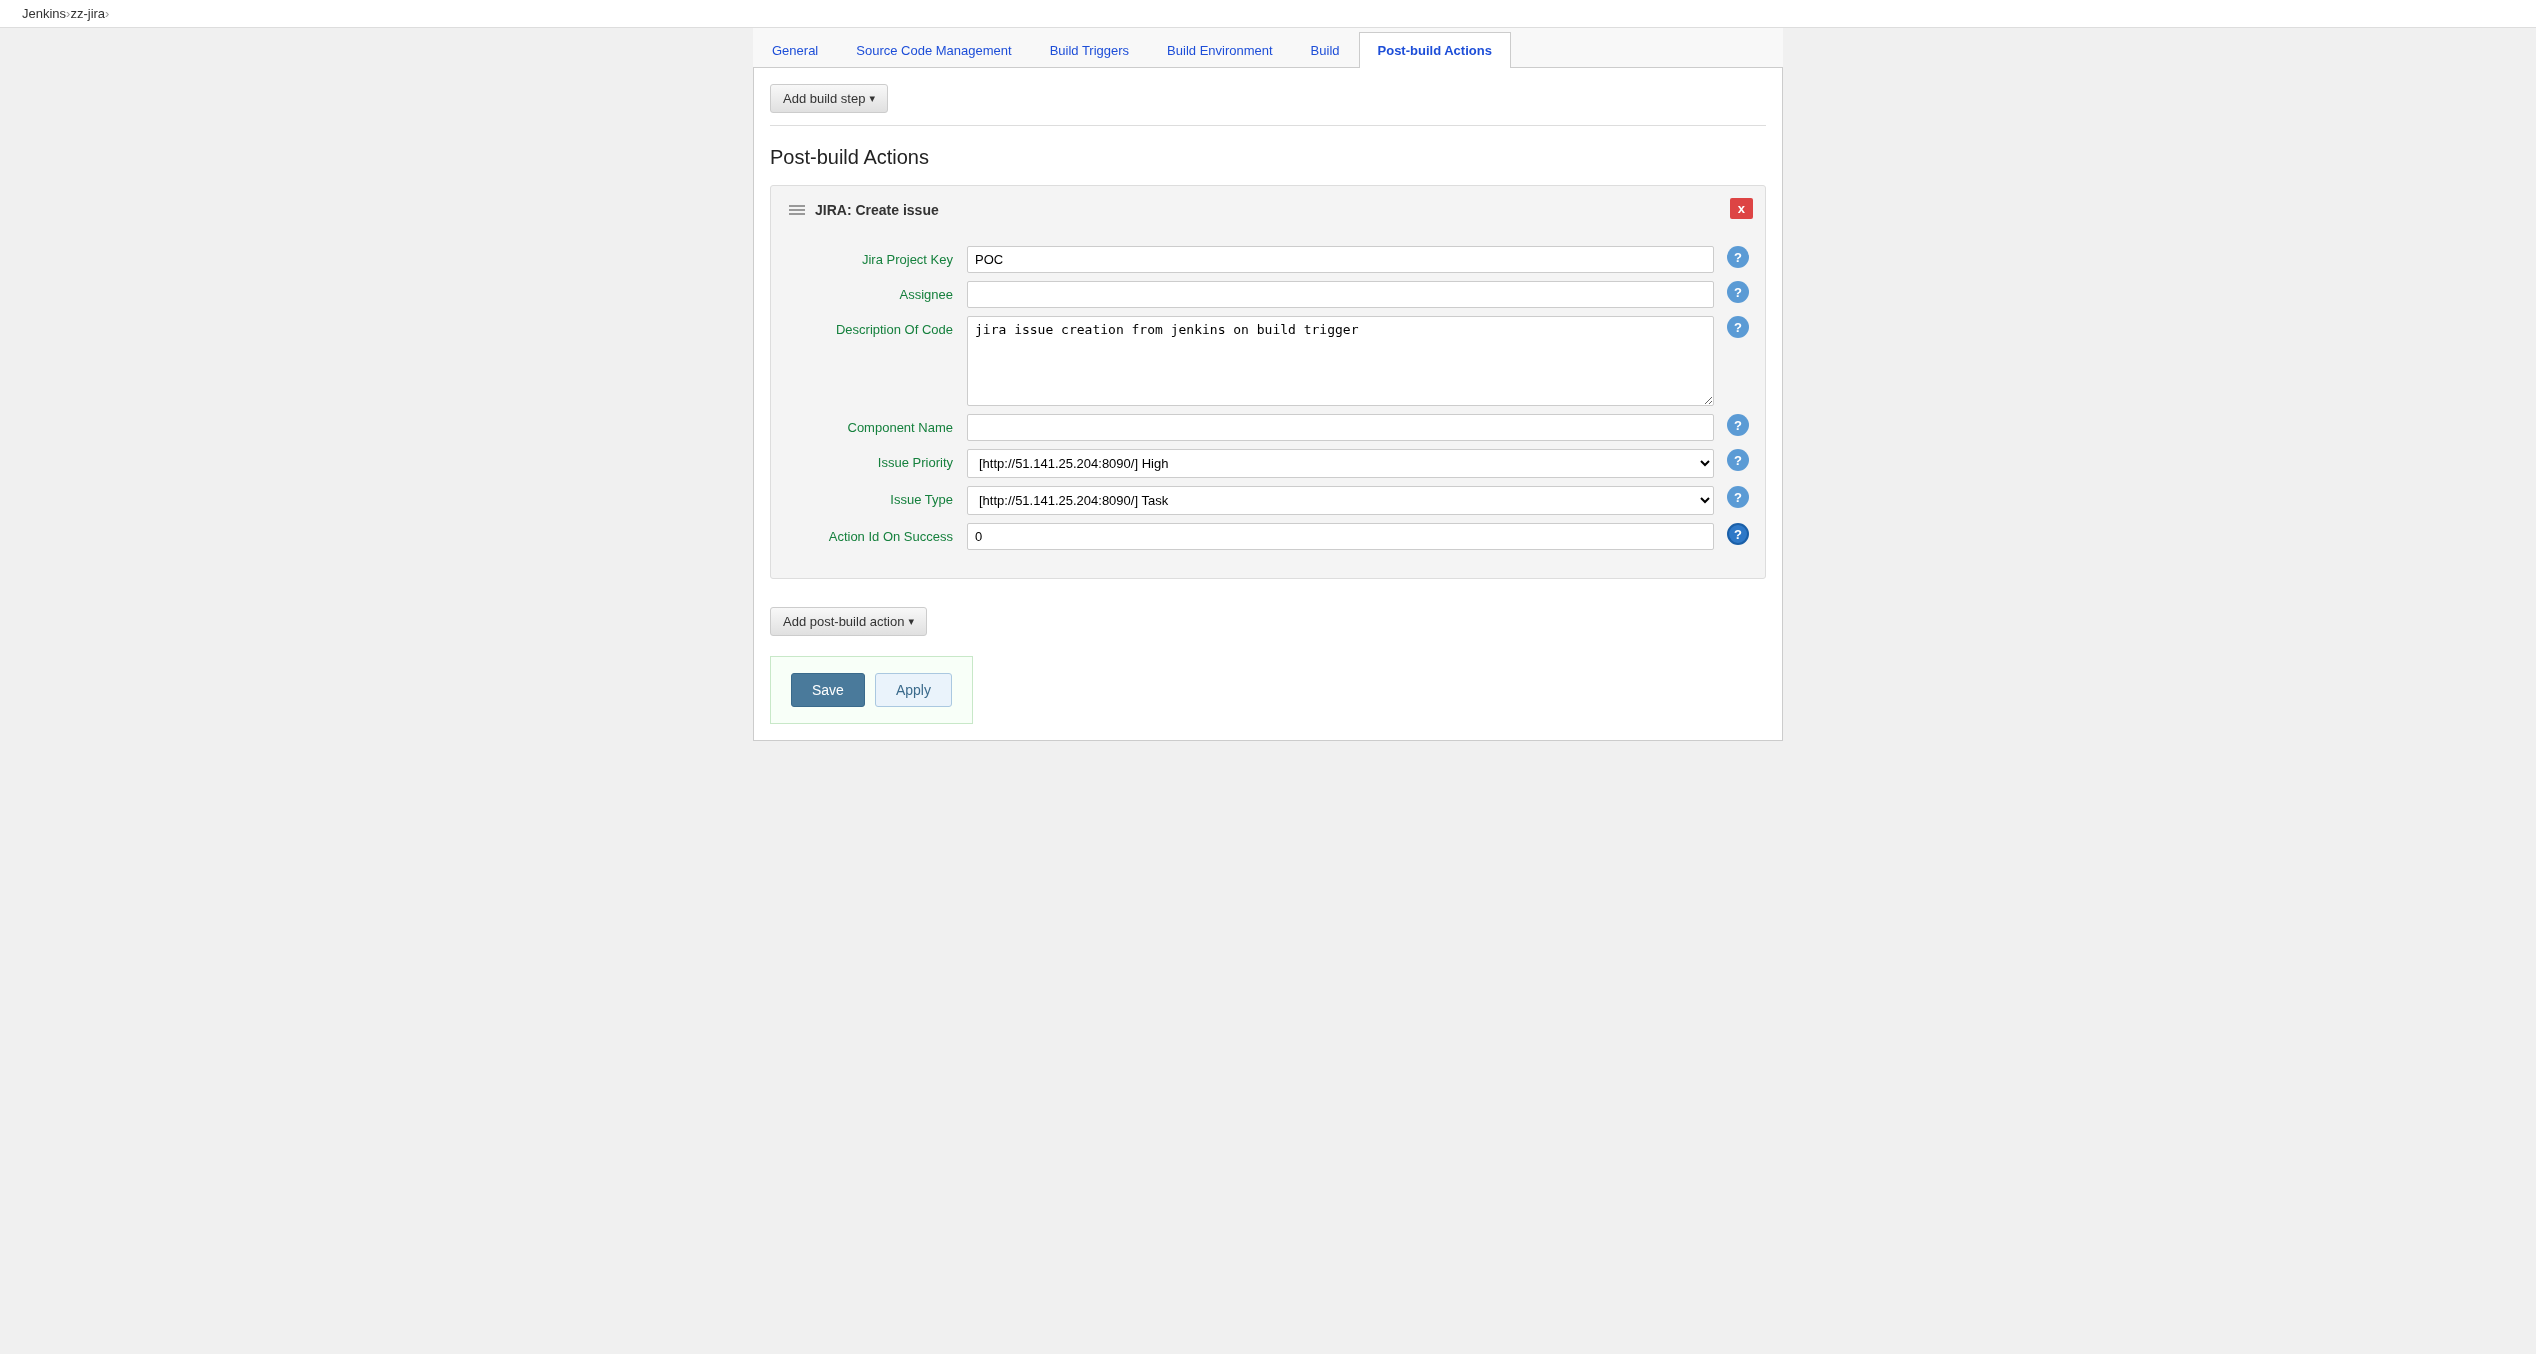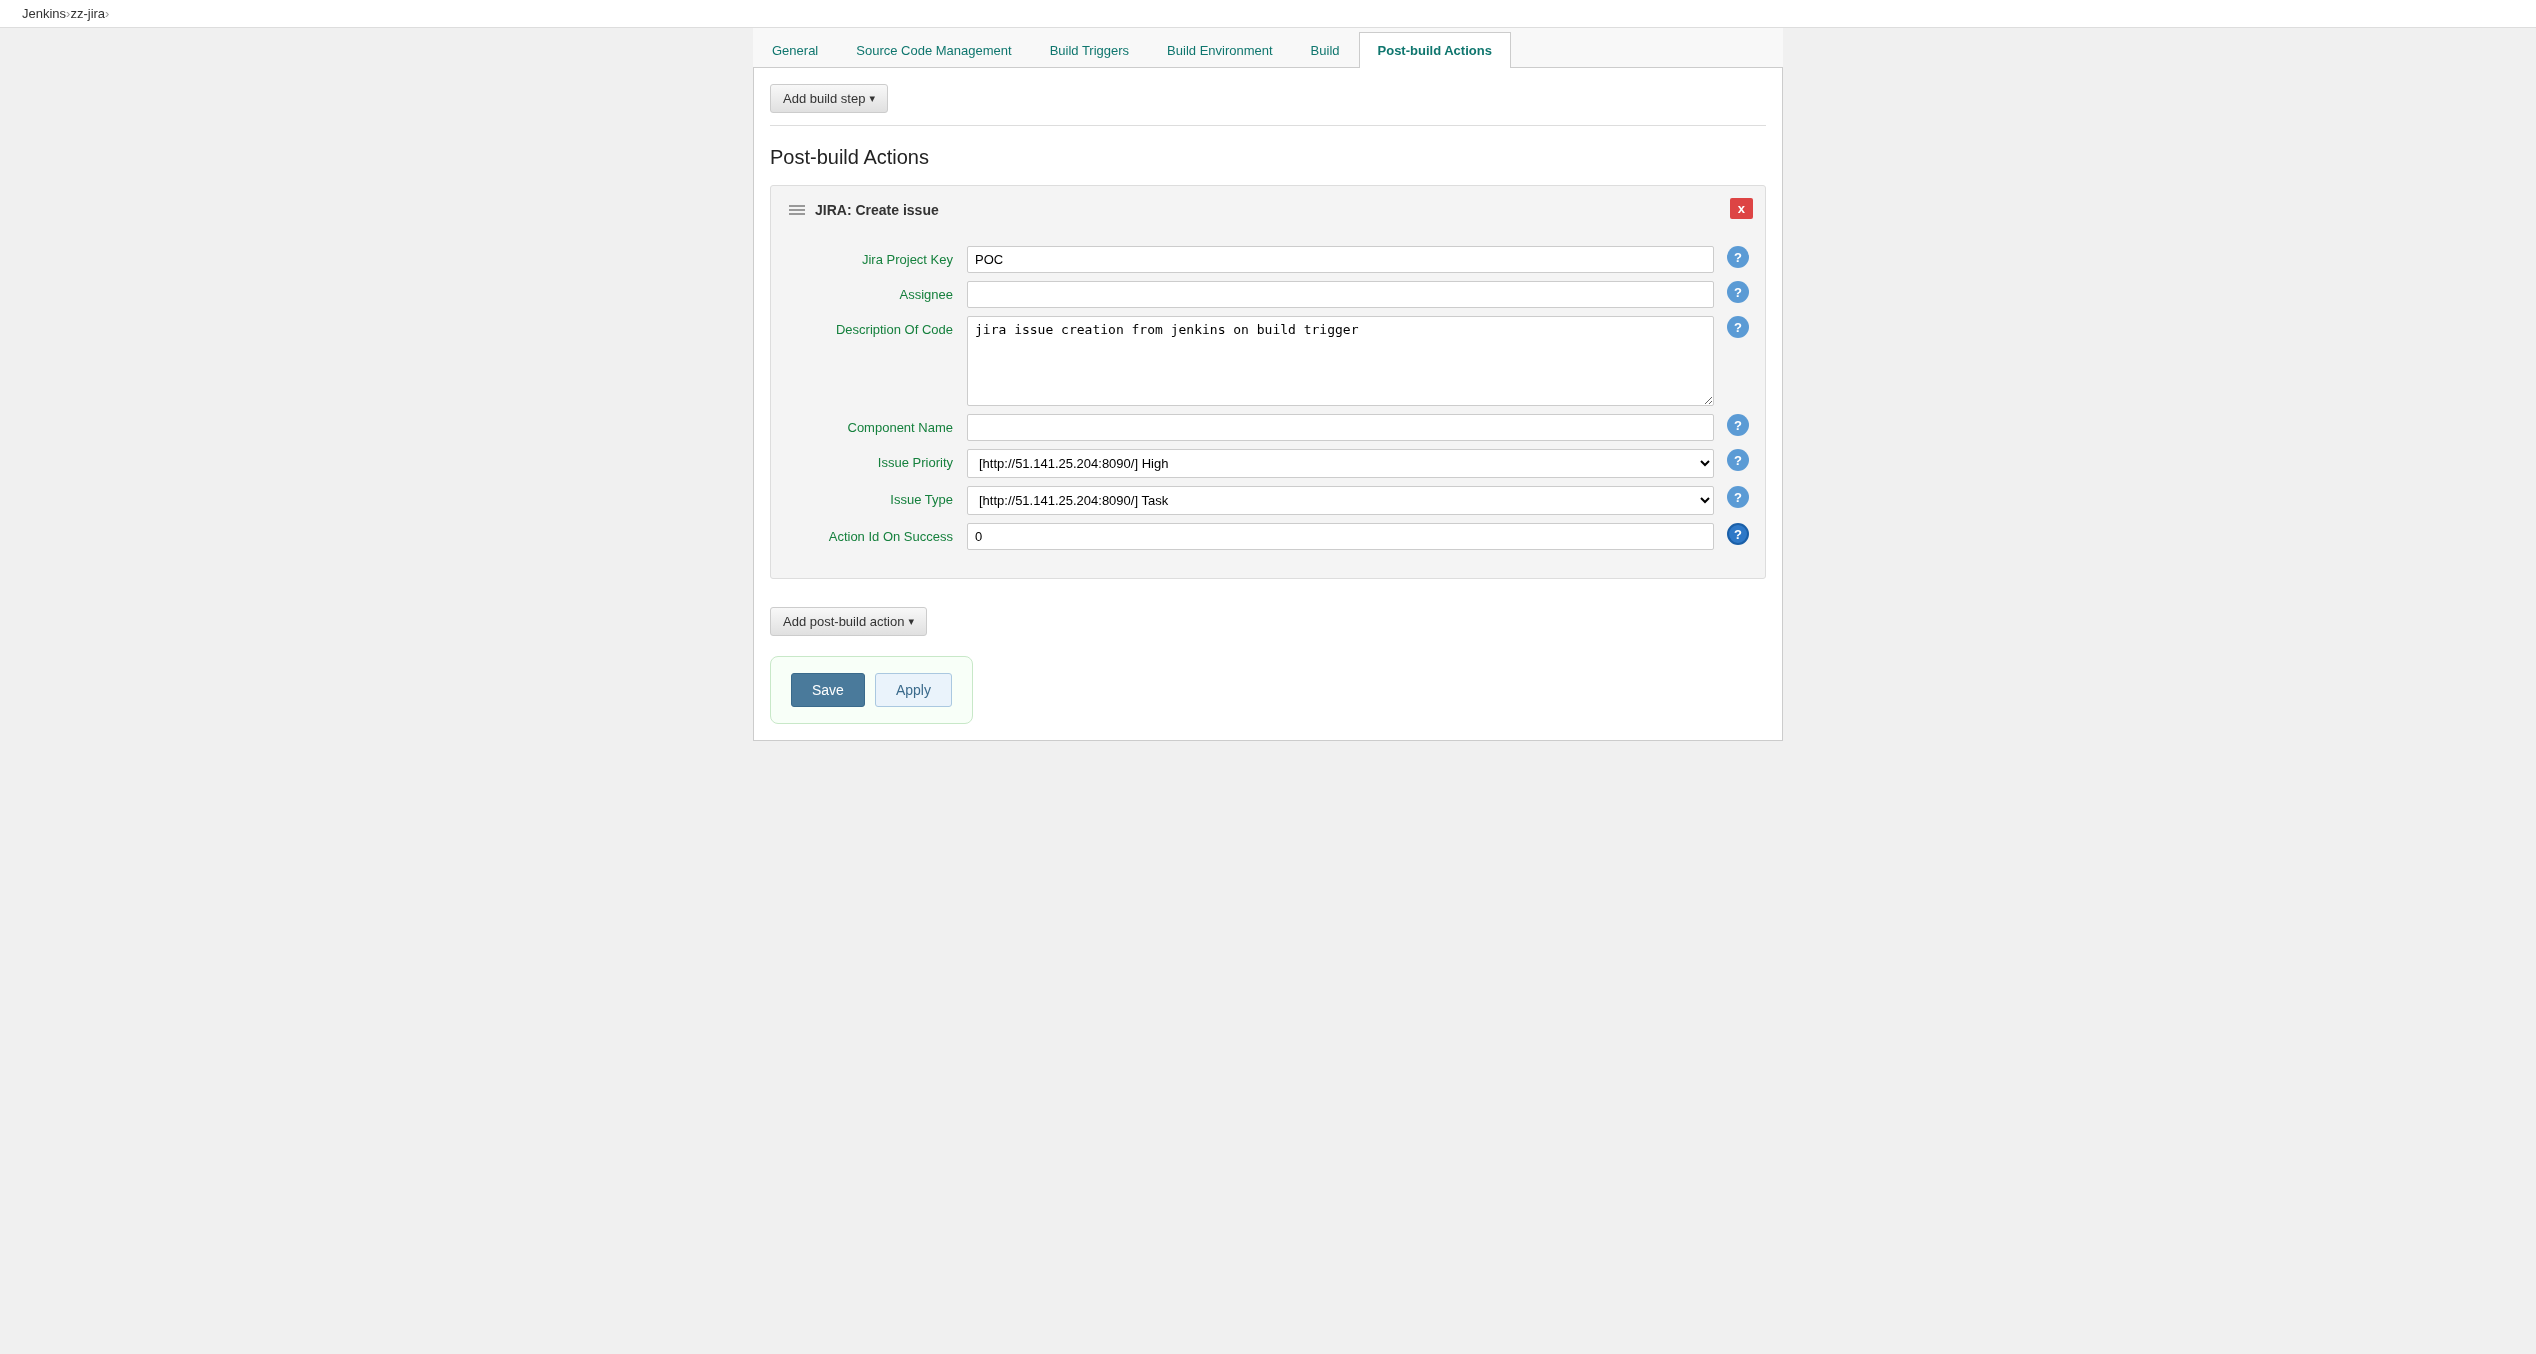--- a/index.html
+++ b/index.html
@@ -32,21 +32,21 @@
       margin-bottom: 0;
       padding-top: 4px;
     }
     .tab {
       padding: 10px 18px;
       cursor: pointer;
       border: 1px solid transparent;
       border-bottom: none;
       font-size: 13px;
       background: transparent;
-      color: #0f766e;
+      color: #1d4ed8;
       margin-bottom: -1px;
     }
     .tab.active {
       background: #fff;
       border-color: #ccc;
       border-bottom-color: #fff;
       font-weight: bold;
     }
     .main-area {
       background: #fff;
@@ -174,21 +174,21 @@
     .help-btn.active {
       background: #2e78c7;
       border: 2px solid #1a5fa8;
     }
     .add-post-build-section {
       margin-top: 28px;
     }
     .save-area {
       background: #f8fff8;
       border: 1px solid #c8e8c8;
-      border-radius: 8px;
+      border-radius: 0;
       padding: 16px 20px;
       display: inline-flex;
       gap: 10px;
       margin-top: 20px;
     }
     .btn-save {
       background: #4a7a9b;
       color: #fff;
       border: 1px solid #3a6a8b;
       padding: 8px 20px;

